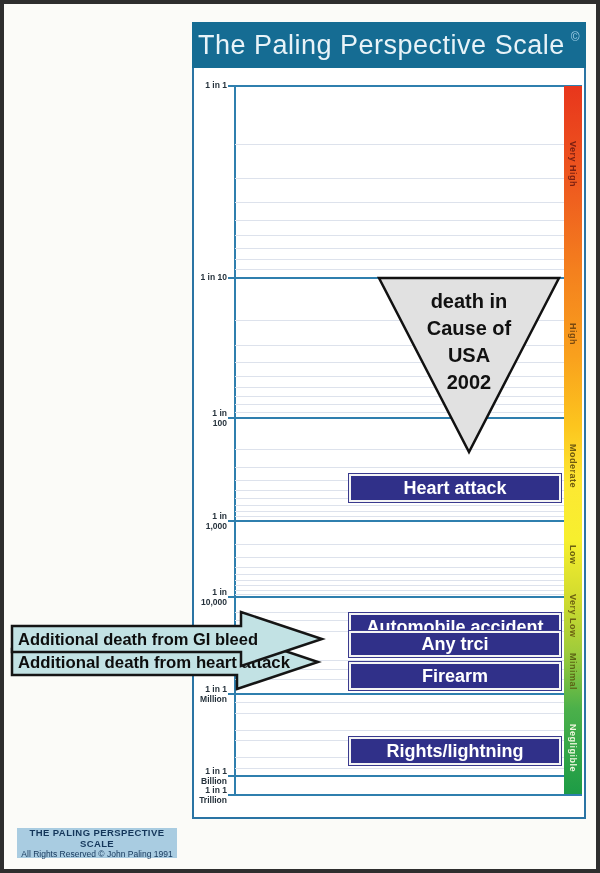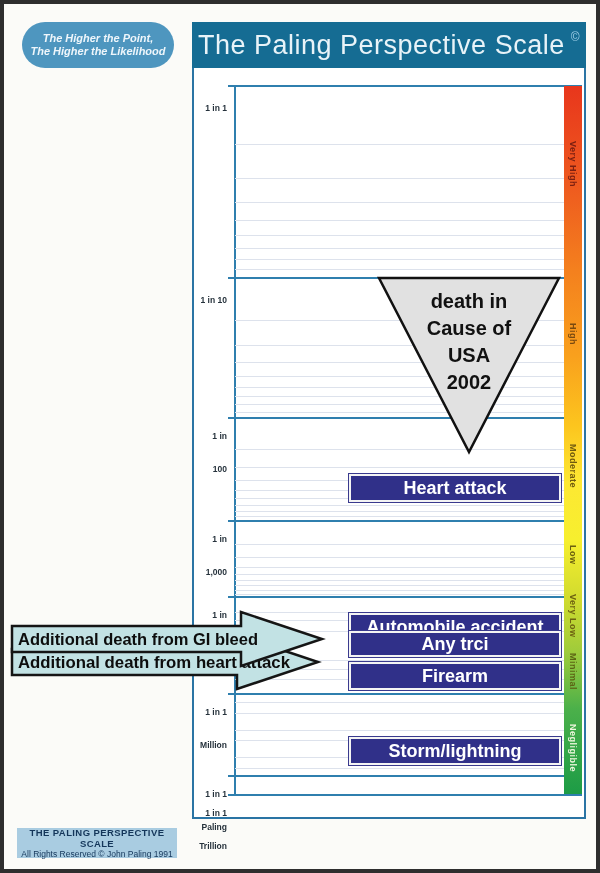--- a/index.html
+++ b/index.html
@@ -29,21 +29,21 @@
   .titlebar sup{font-size:12px; color:#9fd0e8; margin-left:6px; position:relative; top:-8px;}
   
   .major-grid{position:absolute; left:224px; width:354px; height:2px; background:#2f7fae; z-index:1;}
   .minor-grid{position:absolute; left:231px; width:329px; height:1px; background:#dde2ec; z-index:1;}
   .vaxis{position:absolute; left:230px; top:82px; width:2px; height:709px; background:#2f7fae; z-index:1;}
   
   .tick{
     position:absolute; left:183px; width:40px; text-align:right;
     font-size:8.5px; font-weight:bold; color:#26323c; line-height:9.5px; z-index:2;
   }
-  .tick span{display:block;margin-top:23px;}
+  .tick span{display:block;}
   
   .colorbar{
     position:absolute; left:560px; top:82px; width:18px; height:708px; z-index:2;
     background:linear-gradient(to bottom,
       #e8361c 0%, #ee5a1f 14%, #f4801e 26%, #f9a01d 38%, #fcc51e 48%,
       #fdే31 0%, #fdе833 0%, #fde833 56%, #f7ef2e 64%, #d3dc2e 72%,
       #9ecb3b 80%, #4bb04a 88%, #1d9c46 100%);
   }
   .zone{
     position:absolute; left:560px; width:18px; height:80px; z-index:3;
@@ -78,24 +78,20 @@
     position:absolute; right:20px; top:820px; width:300px; text-align:right; color:#14365a;
   }
   .footer-right .fr1{font-size:11.5px; font-weight:bold; letter-spacing:0.3px;}
   .footer-right .fr2,.footer-right .fr3{font-size:10px; line-height:12.5px;}
 </style>
 </head>
 <body>
 
 <div id="canvas">
 
-  <div class="badge">
-    <span>The Higher the Point,</span>
-    <span>The Higher the Likelihood</span>
-  </div>
 
   <div class="panel"></div>
   <div class="titlebar">
     <span>The Paling Perspective Scale</span>
     <sup>©</sup>
   </div>
 
   <div class="vaxis"></div>
   <div class="major-grid" style="top:81px"></div>
   <div class="major-grid" style="top:273px"></div>
@@ -125,21 +121,21 @@
   <div class="tick" style="top:584px">
     <span>1 in</span>
       <span>10,000</span>
     </div>
   <div class="tick" style="top:681px">
     <span>1 in 1</span>
       <span>Million</span>
     </div>
   <div class="tick" style="top:763px">
     <span>1 in 1</span>
-      <span>Paling</span>
+      <span>Billion</span>
     </div>
   <div class="tick" style="top:782px">
     <span>1 in 1</span>
       <span>Trillion</span>
     </div>
 
   <div class="colorbar" style="background: linear-gradient(rgb(232, 54, 28) 0%, rgb(238, 90, 31) 14%, rgb(244, 128, 30) 26%, rgb(249, 160, 29) 38%, rgb(252, 197, 30) 48%, rgb(253, 232, 51) 56%, rgb(247, 239, 46) 64%, rgb(211, 220, 46) 72%, rgb(158, 203, 59) 80%, rgb(75, 176, 74) 88%, rgb(29, 156, 70) 100%);"></div>
   <div class="zone" style="top:120px; color:#7b2012">
       <span>Very High</span>
     </div>
@@ -178,21 +174,21 @@
   <div class="bar" style="top:609px">
       <span>Automobile accident</span>
     </div>
   <div class="bar" style="top:627px; height:26px">
       <span>Any trci</span>
     </div>
   <div class="bar" style="top:658px">
       <span>Firearm</span>
     </div>
   <div class="bar" style="top:733px">
-      <span>Storm/lightning</span>
+      <span>Rights/lightning</span>
     </div>
 
   <svg class="arrows" viewBox="0 0 335 95">
     <path d="M4,45 L229,45 L229,31 L310,58 L229,85 L229,71 L4,71 Z" fill="#c2e2e4" stroke="#151515" stroke-width="2.5"></path>
     <text x="10" y="64" textLength="272" lengthAdjust="spacingAndGlyphs">Additional death from heart attack</text>
     <path d="M4,22 L233,22 L233,8 L314,35 L233,62 L233,48 L4,48 Z" fill="#c2e2e4" stroke="#151515" stroke-width="2.5"></path>
     <text x="10" y="41" textLength="240" lengthAdjust="spacingAndGlyphs">Additional death from GI bleed</text>
   </svg>
 
   <div class="footer-left">

